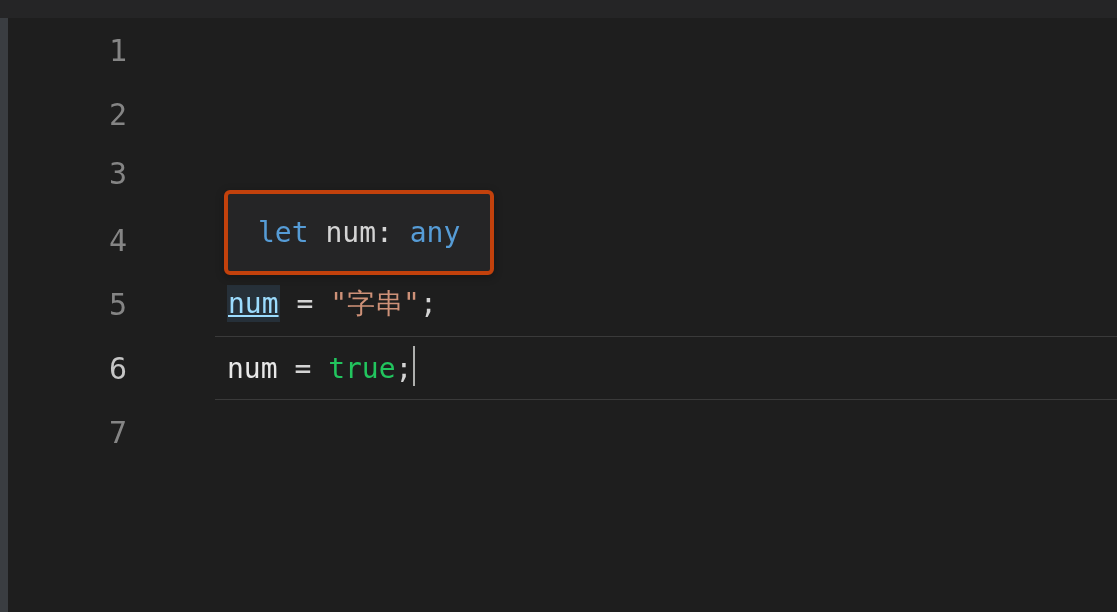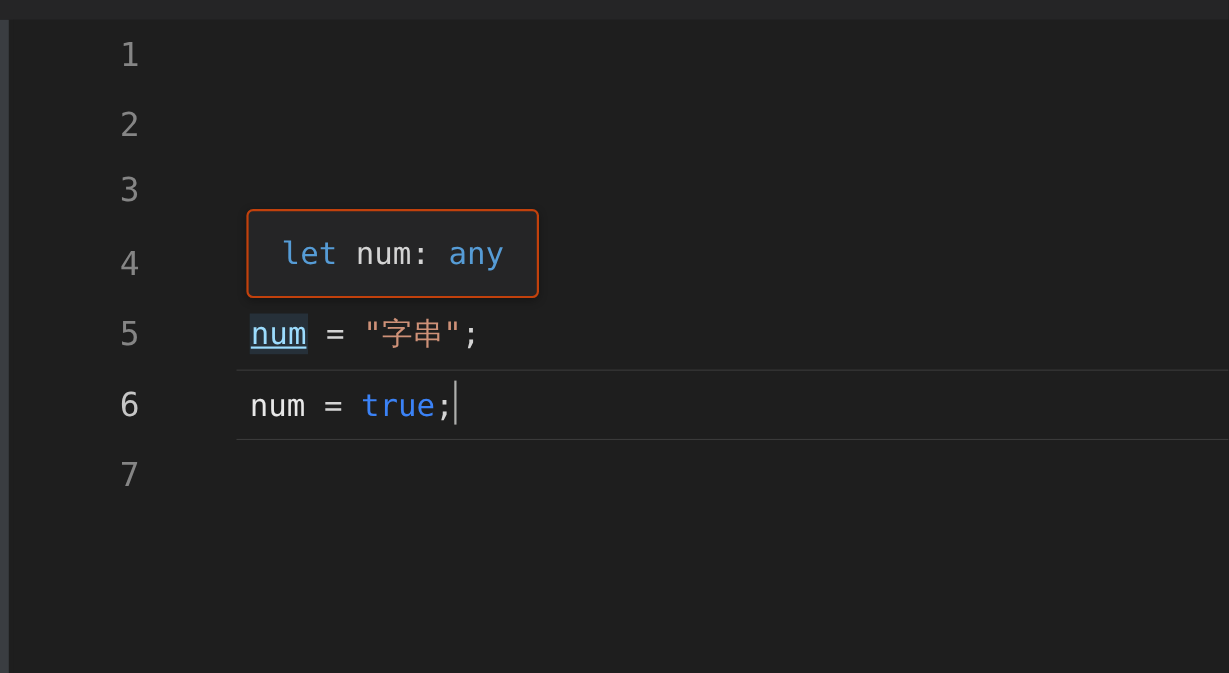--- a/index.html
+++ b/index.html
@@ -93,40 +93,40 @@
       background: rgba(86, 156, 214, 0.15);
       padding: 2px 1px;
     }
     .tok-operator {
       color: #d4d4d4;
     }
     .tok-string {
       color: #ce9178;
     }
     .tok-boolean {
-      color: #3b82f6;
+      color: #22c55e;
     }
     .tok-punct {
       color: #d4d4d4;
     }
     .tok-bracket {
       color: #ffd700;
     }
     .tok-number {
       color: #b5cea8;
     }
     .tok-type {
       color: #569cd6;
     }
     .hover-tooltip {
       position: absolute;
       left: 212px;
       top: 172px;
       background: #252526;
-      border: 2px solid #c2410c;
+      border: 4px solid #c2410c;
       border-radius: 6px;
       padding: 22px 30px;
       font-size: 28px;
       z-index: 10;
       box-shadow: 0 2px 8px rgba(0,0,0,0.3);
     }
     .cursor {
       display: inline-block;
       width: 2px;
       height: 40px;

